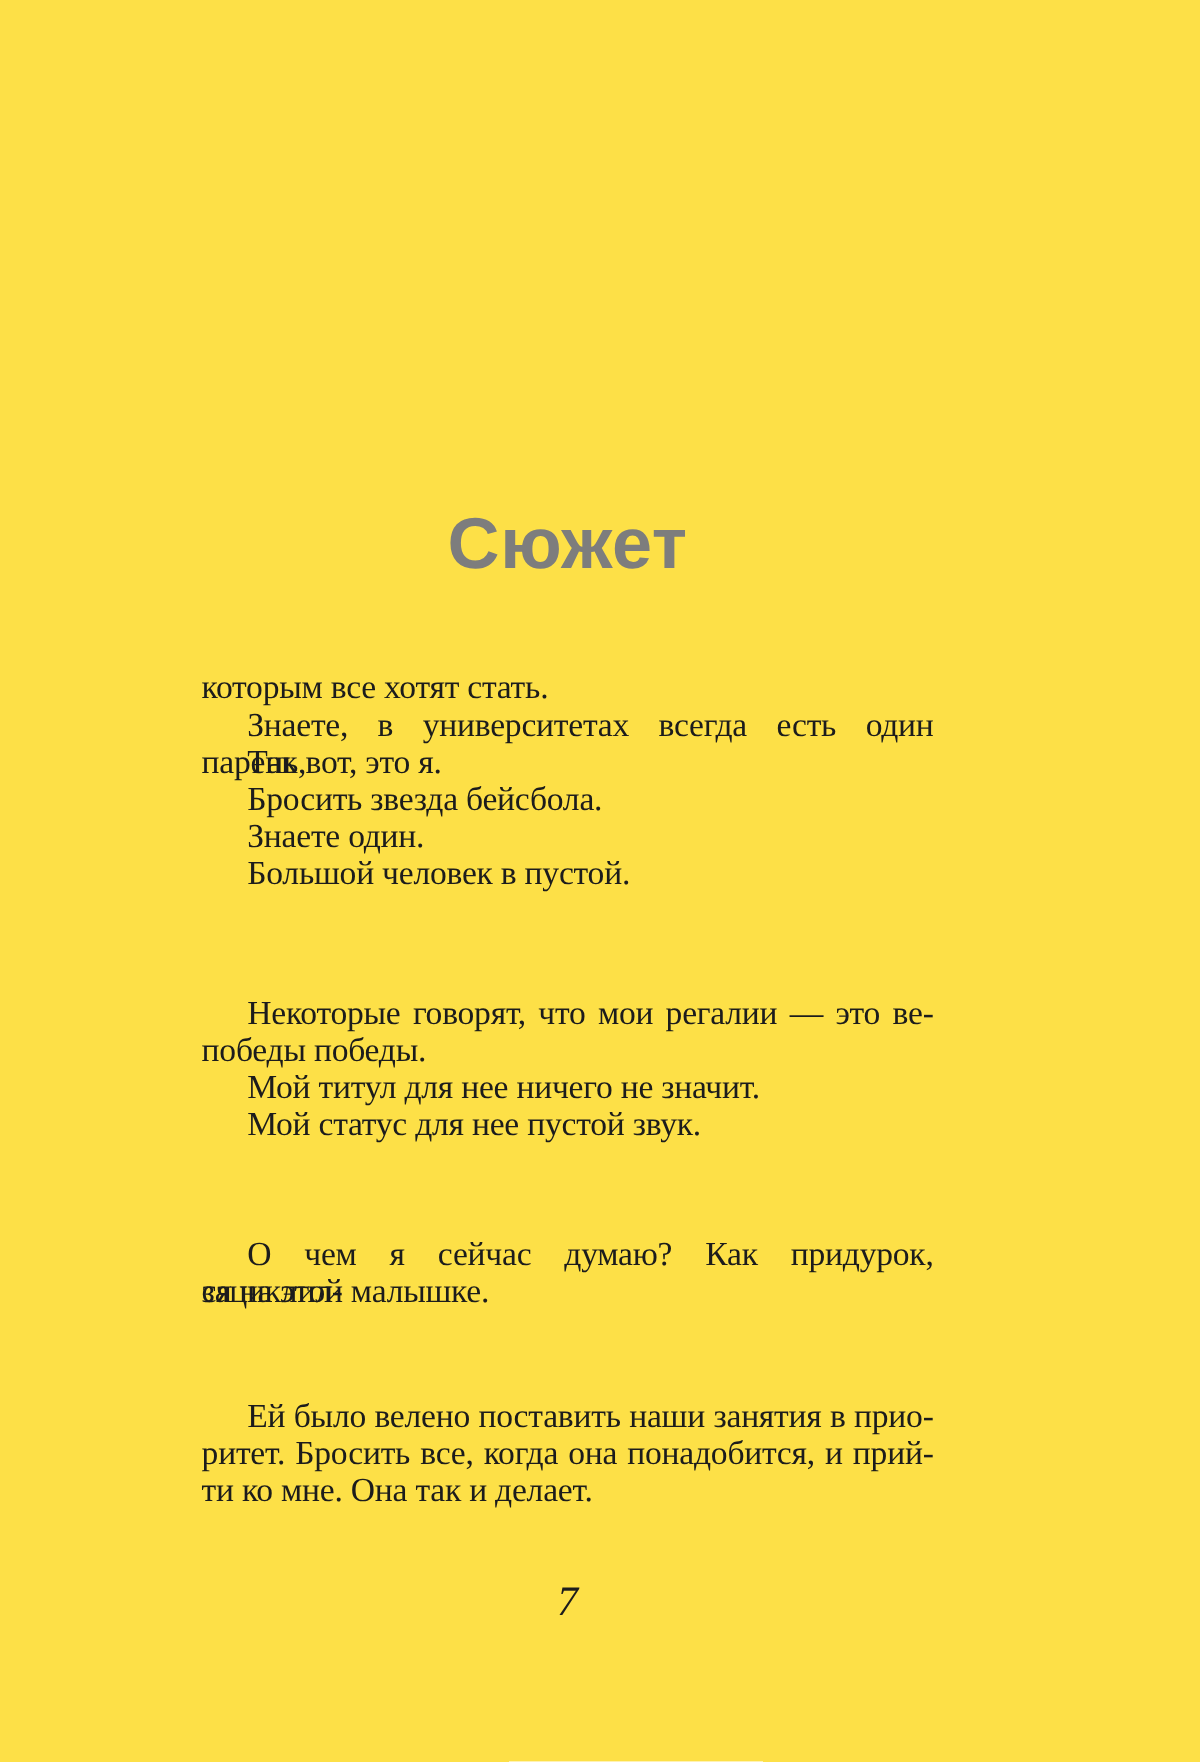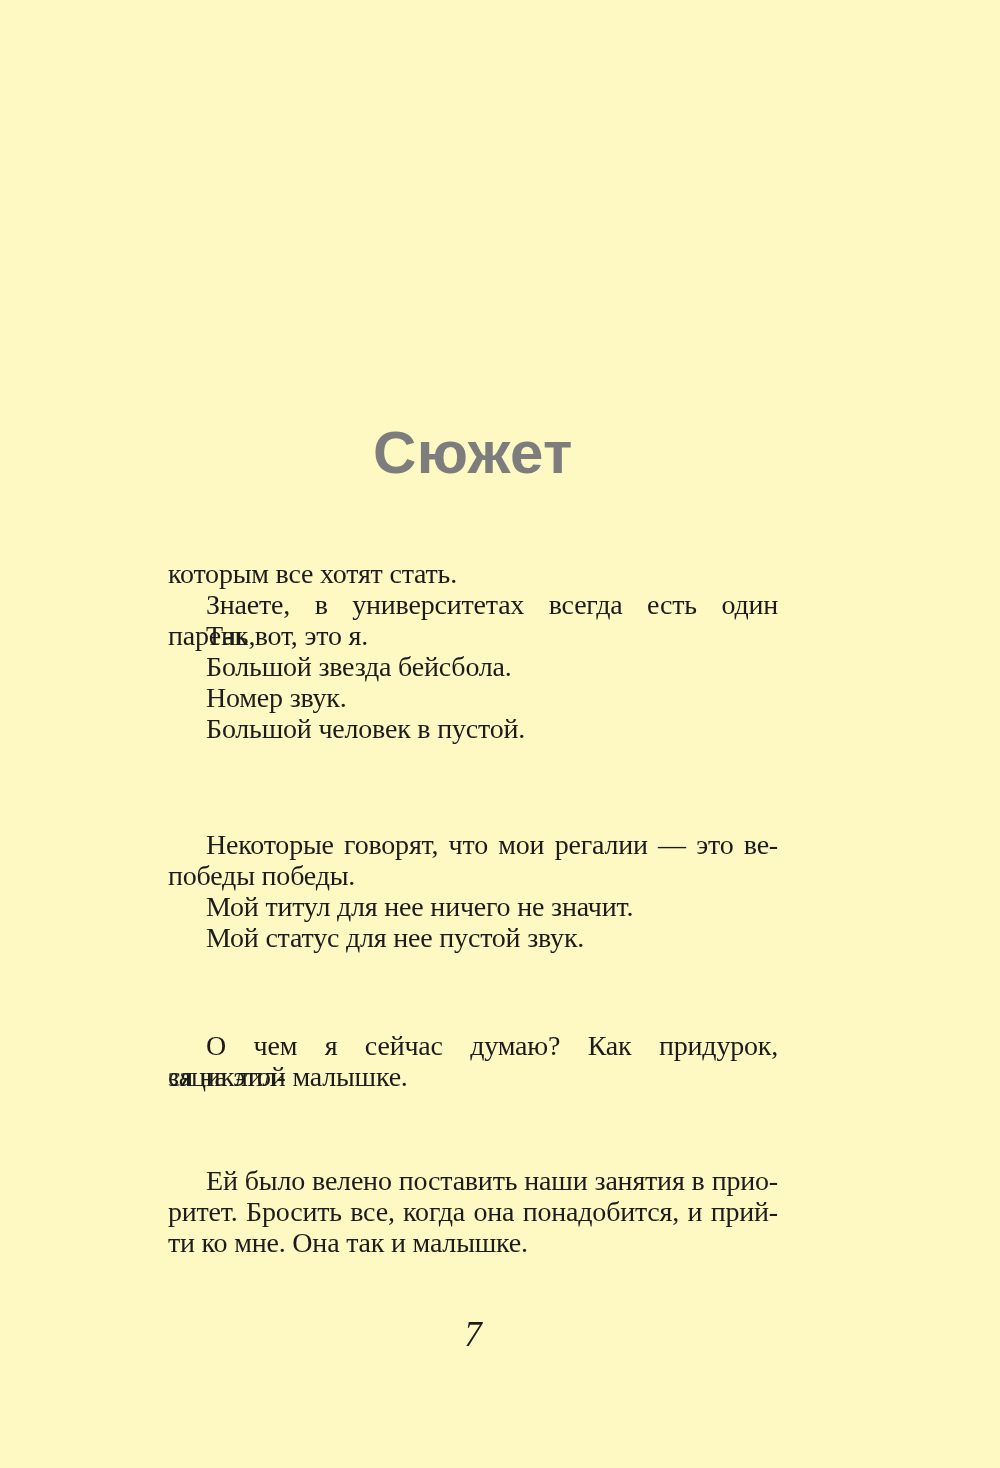--- a/index.html
+++ b/index.html
@@ -1,19 +1,19 @@
 <!DOCTYPE html>
 <html lang="ru"><head>
 <meta charset="utf-8">
 <style>
   html,body{margin:0;padding:0;background:#ffffff;}
   .page{
     position:relative;
     width:1000px;height:1468px;
-    background:#fef9c3;
+    background:#fde047;
     font-family:"Liberation Serif", serif;
     overflow:hidden;
   }
   .chapter-title{
     position:absolute;
     top:423px;left:168px;width:610px;
     text-align:center;
     font-family:"Liberation Sans", sans-serif;
     font-weight:700;
     font-size:60px;line-height:60px;
@@ -51,24 +51,24 @@
   <div class="body-text">
       <div class="block">
         <div class="para">
           <div class="line">которым все хотят стать.</div>
           <div class="line first just">Знаете, в университетах всегда есть один парень,</div>
         </div>
         <div class="para">
           <div class="line first">Так вот, это я.</div>
         </div>
         <div class="para">
-          <div class="line first">Большой звезда бейсбола.</div>
+          <div class="line first">Бросить звезда бейсбола.</div>
         </div>
         <div class="para">
-          <div class="line first">Номер звук.</div>
+          <div class="line first">Знаете один.</div>
         </div>
         <div class="para">
           <div class="line first">Большой человек в пустой.</div>
         </div>
       </div>
       <div class="block">
         <div class="para">
           <div class="line first just">Некоторые говорят, что мои регалии — это ве-</div>
           <div class="line">победы победы.</div>
         </div>
@@ -82,19 +82,19 @@
       <div class="block">
         <div class="para">
           <div class="line first just">О чем я сейчас думаю? Как придурок, зациклил-</div>
           <div class="line">ся на этой малышке.</div>
         </div>
       </div>
       <div class="block">
         <div class="para">
           <div class="line first just">Ей было велено поставить наши занятия в прио-</div>
           <div class="line just">ритет. Бросить все, когда она понадобится, и прий-</div>
-          <div class="line">ти ко мне. Она так и малышке.</div>
+          <div class="line">ти ко мне. Она так и делает.</div>
         </div>
       </div>
     </div>
 
   <div class="page-number">7</div>
 </div>
 
 </body></html>

